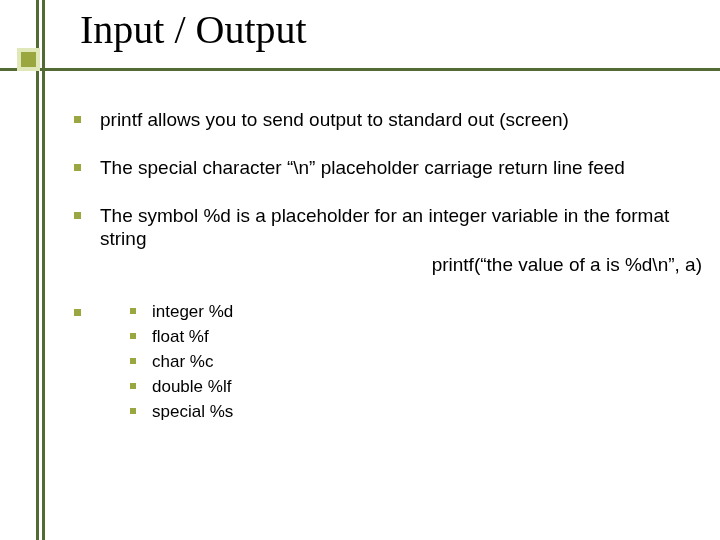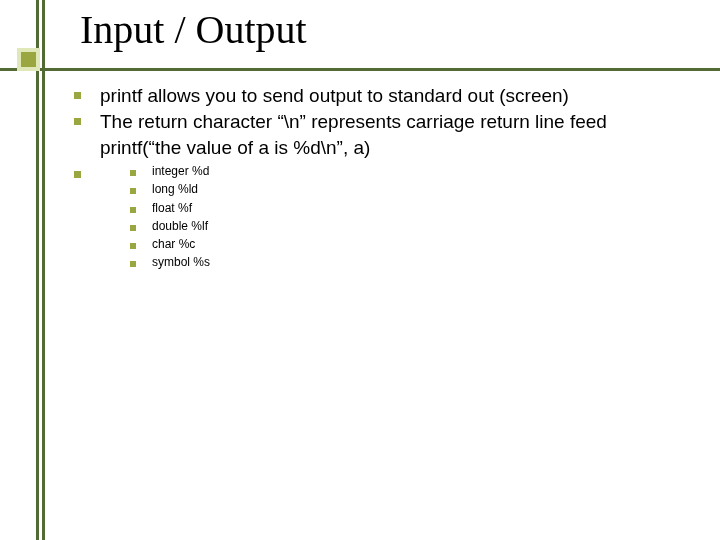--- a/index.html
+++ b/index.html
@@ -64,42 +64,44 @@
   }
   ul.lvl1 {
     list-style: none;
     margin: 0;
     padding: 0;
   }
   ul.lvl1 > li {
     position: relative;
     padding-left: 28px;
     margin-bottom: 2px;
+    margin-top: 24px;
   }
   ul.lvl1 > li > .bullet {
     position: absolute;
     left: 2px;
     top: 8px;
     width: 7px;
     height: 7px;
     background: #9aa640;
   }
   .cont {
     padding-left: 28px;
     margin-bottom: 2px;
+    text-align: right;
   }
   ul.lvl2 {
     list-style: none;
     margin: 4px 0 0 0;
     padding: 0 0 0 28px;
   }
   ul.lvl2 > li {
     position: relative;
     padding-left: 24px;
-    font-size: 12px;
+    font-size: 17px;
     line-height: 1.35;
     margin-bottom: 2px;
   }
   ul.lvl2 > li > .bullet {
     position: absolute;
     left: 2px;
     top: 7px;
     width: 6px;
     height: 6px;
     background: #9aa640;
@@ -119,50 +121,50 @@
   <div class="body">
     <ul class="lvl1">
 
       <li>
         <span class="bullet"></span>
         <span>printf allows you to send output to standard out (screen)</span>
       </li>
 
       <li>
         <span class="bullet"></span>
-        <span>The return character “\n” represents carriage return line feed</span>
+        <span>The special character “\n” placeholder carriage return line feed</span>
       </li>
 
+      <li>
+        <span class="bullet"></span>
+        <span>The symbol %d is a placeholder for an integer variable in the format string</span>
+      </li>
       <div class="cont">printf(“the value of a is %d\n”, a)</div>
 
       <li>
         <span class="bullet"></span>
         <ul class="lvl2">
           <li>
             <span class="bullet"></span>
             <span>integer %d</span>
           </li>
           <li>
             <span class="bullet"></span>
-            <span>long %ld</span>
+            <span>float %f</span>
           </li>
           <li>
             <span class="bullet"></span>
-            <span>float %f</span>
+            <span>char %c</span>
           </li>
           <li>
             <span class="bullet"></span>
             <span>double %lf</span>
           </li>
           <li>
             <span class="bullet"></span>
-            <span>char %c</span>
-          </li>
-          <li>
-            <span class="bullet"></span>
-            <span>symbol %s</span>
+            <span>special %s</span>
           </li>
         </ul>
       </li>
 
     </ul>
   </div>
 </div>
 
 </body></html>

